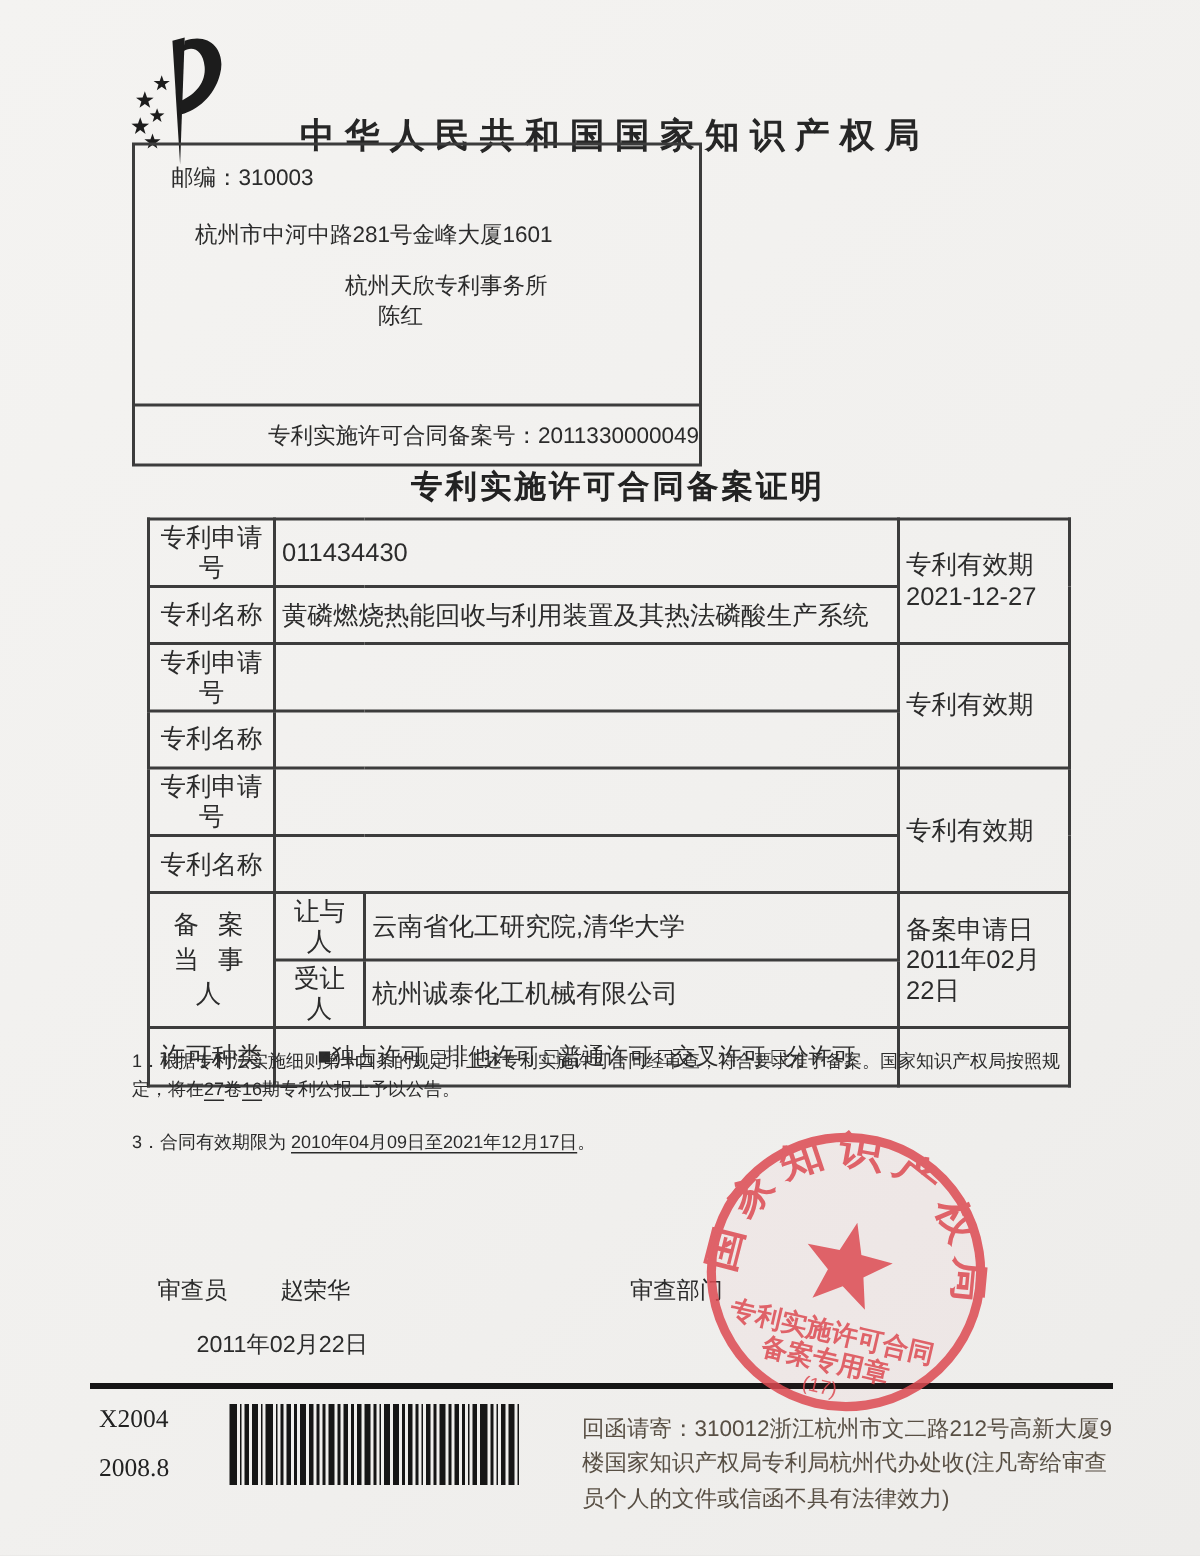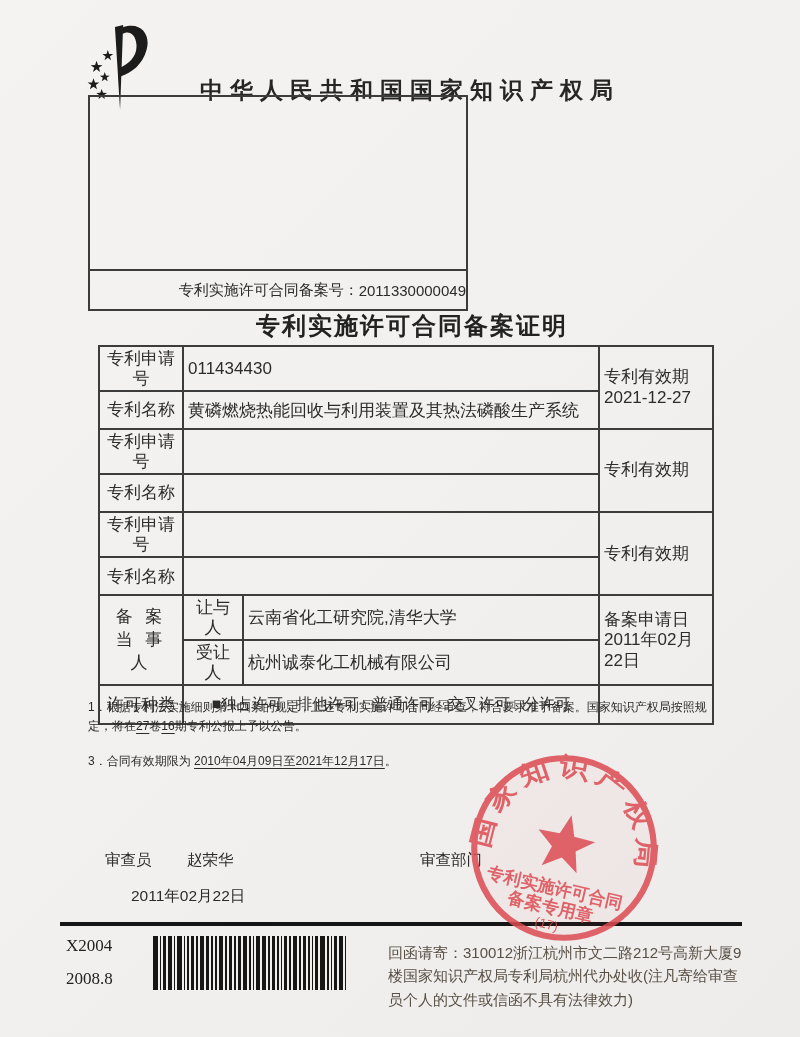--- a/index.html
+++ b/index.html
@@ -35,21 +35,21 @@
   }
   .dispatch-box{left:500px;top:93px;width:218px;height:212px;}
   .dispatch-line{position:absolute;left:12px;top:14px;font-size:14px;}
   .dispatch-empty-row{
     position:absolute;left:0;right:0;bottom:0;height:33px;
     border-top:2px solid #3c3c3c;
   }
   
   .cert-title{
     position:absolute;left:0;right:0;top:310px;text-align:center;
-    font-size:24px;font-weight:bold;letter-spacing:2px;color:#222;padding-left:24px;
+    font-size:21px;font-weight:bold;letter-spacing:2px;color:#222;padding-left:24px;
   }
   
   table.main{
     position:absolute;left:98px;top:345px;width:614px;
     border-collapse:collapse;table-layout:fixed;
     font-size:17px;color:#2c2c2c;
   }
   table.main td{border:2px solid #3c3c3c;padding:2px 4px;vertical-align:middle;}
   td.lbl{text-align:center;line-height:1.15;}
   td.val{padding-left:12px;}
@@ -97,20 +97,28 @@
     <use href="#st" transform="translate(26,33) scale(1.1)"></use>
     <use href="#st" transform="translate(15,44) scale(1.2)"></use>
     <use href="#st" transform="translate(23,54) scale(1.0)"></use>
     <use href="#st" transform="translate(12,61) scale(1.2)"></use>
     <use href="#st" transform="translate(20,71) scale(1.1)"></use>
   </svg>
 
   <div class="org-name">中华人民共和国国家知识产权局</div>
 
   <div class="box sender-box">
+    <div class="sender-inner">
+      <div class="postcode-line">
+        <span>邮编：</span><span>310003</span>
+      </div>
+      <div class="addr-line">杭州市中河中路281号金峰大厦1601</div>
+      <div class="agency-line">杭州天欣专利事务所</div>
+      <div class="recipient-line">陈红</div>
+    </div>
     <div class="record-row">
       <span>专利实施许可合同备案号：</span>
         <span>2011330000049</span>
     </div>
   </div>
 
 
   <div class="cert-title">专利实施许可合同备案证明</div>
 
   <table class="main">

